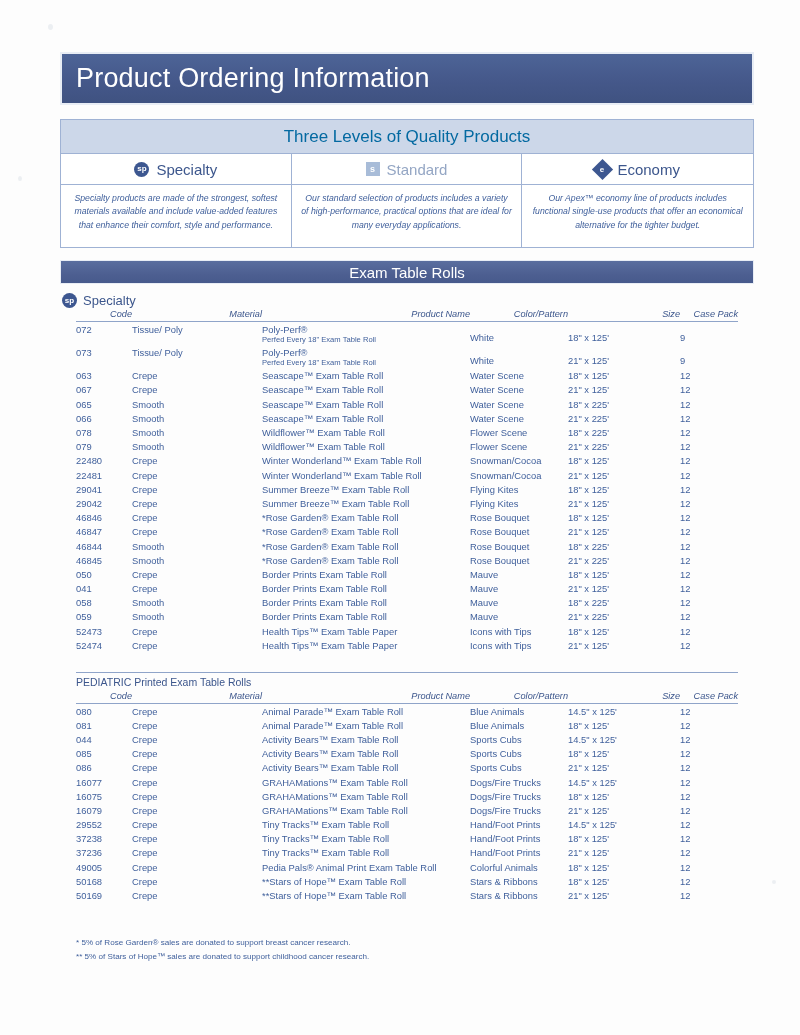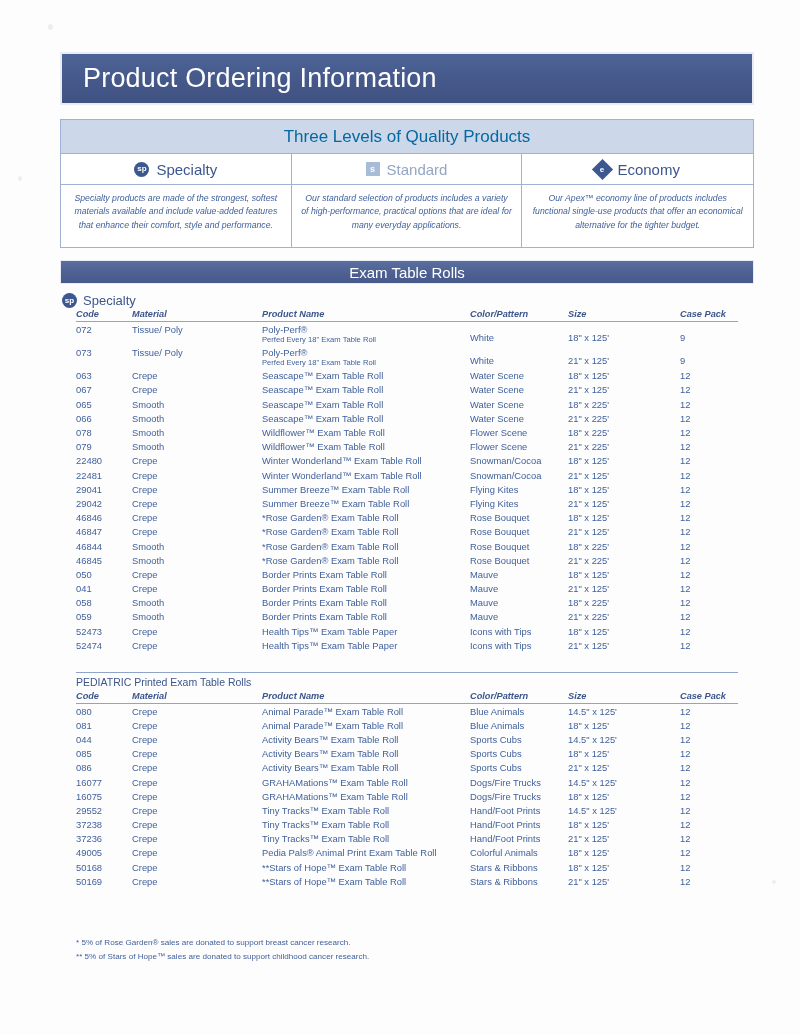--- a/index.html
+++ b/index.html
@@ -33,21 +33,21 @@
     background: linear-gradient(180deg, #4d6497 0%, #45588a 55%, #3f5281 100%);
     border: 2px solid #e8edf5;
     box-sizing: border-box;
     display: flex;
     align-items: center;
   }
   .title-banner .t {
     color: #ffffff;
     font-size: 27px;
     letter-spacing: 0.2px;
-    padding-left: 21px;
+    padding-left: 14px;
     font-weight: 400;
   }
 
   
   .quality-panel {
     position: absolute;
     left: 60px;
     top: 119px;
     width: 694px;
     height: 129px;
@@ -171,22 +171,22 @@
     position: absolute;
     left: 76px;
     width: 662px;
     border-collapse: collapse;
     font-size: 9.4px;
     color: #3f5f9b;
   }
   .tbl th {
     font-size: 9.2px;
     font-style: italic;
-    font-weight: bold;
-    text-align: left;
+    font-weight: normal;
+    text-align: right;
     color: #3c568c;
     padding: 0 0 2px 0;
     border-bottom: 1px solid #8fa4c9;
     white-space: nowrap;
   }
   .tbl td {
     padding: 1.6px 0;
     vertical-align: top;
     white-space: nowrap;
   }
@@ -616,20 +616,30 @@
           <td class="c-code">16075</td>
           <td class="c-mat">Crepe</td>
           <td class="c-prod">
             <span class="prod-main">GRAHAMations™ Exam Table Roll</span>
           </td>
           <td class="c-color">Dogs/Fire Trucks</td>
           <td class="c-size">18" x 125'</td>
           <td class="c-pack">12</td>
         </tr>
         <tr>
+          <td class="c-code">16079</td>
+          <td class="c-mat">Crepe</td>
+          <td class="c-prod">
+            <span class="prod-main">GRAHAMations™ Exam Table Roll</span>
+          </td>
+          <td class="c-color">Dogs/Fire Trucks</td>
+          <td class="c-size">21" x 125'</td>
+          <td class="c-pack">12</td>
+        </tr>
+        <tr>
           <td class="c-code">29552</td>
           <td class="c-mat">Crepe</td>
           <td class="c-prod">
             <span class="prod-main">Tiny Tracks™ Exam Table Roll</span>
           </td>
           <td class="c-color">Hand/Foot Prints</td>
           <td class="c-size">14.5" x 125'</td>
           <td class="c-pack">12</td>
         </tr>
         <tr>

